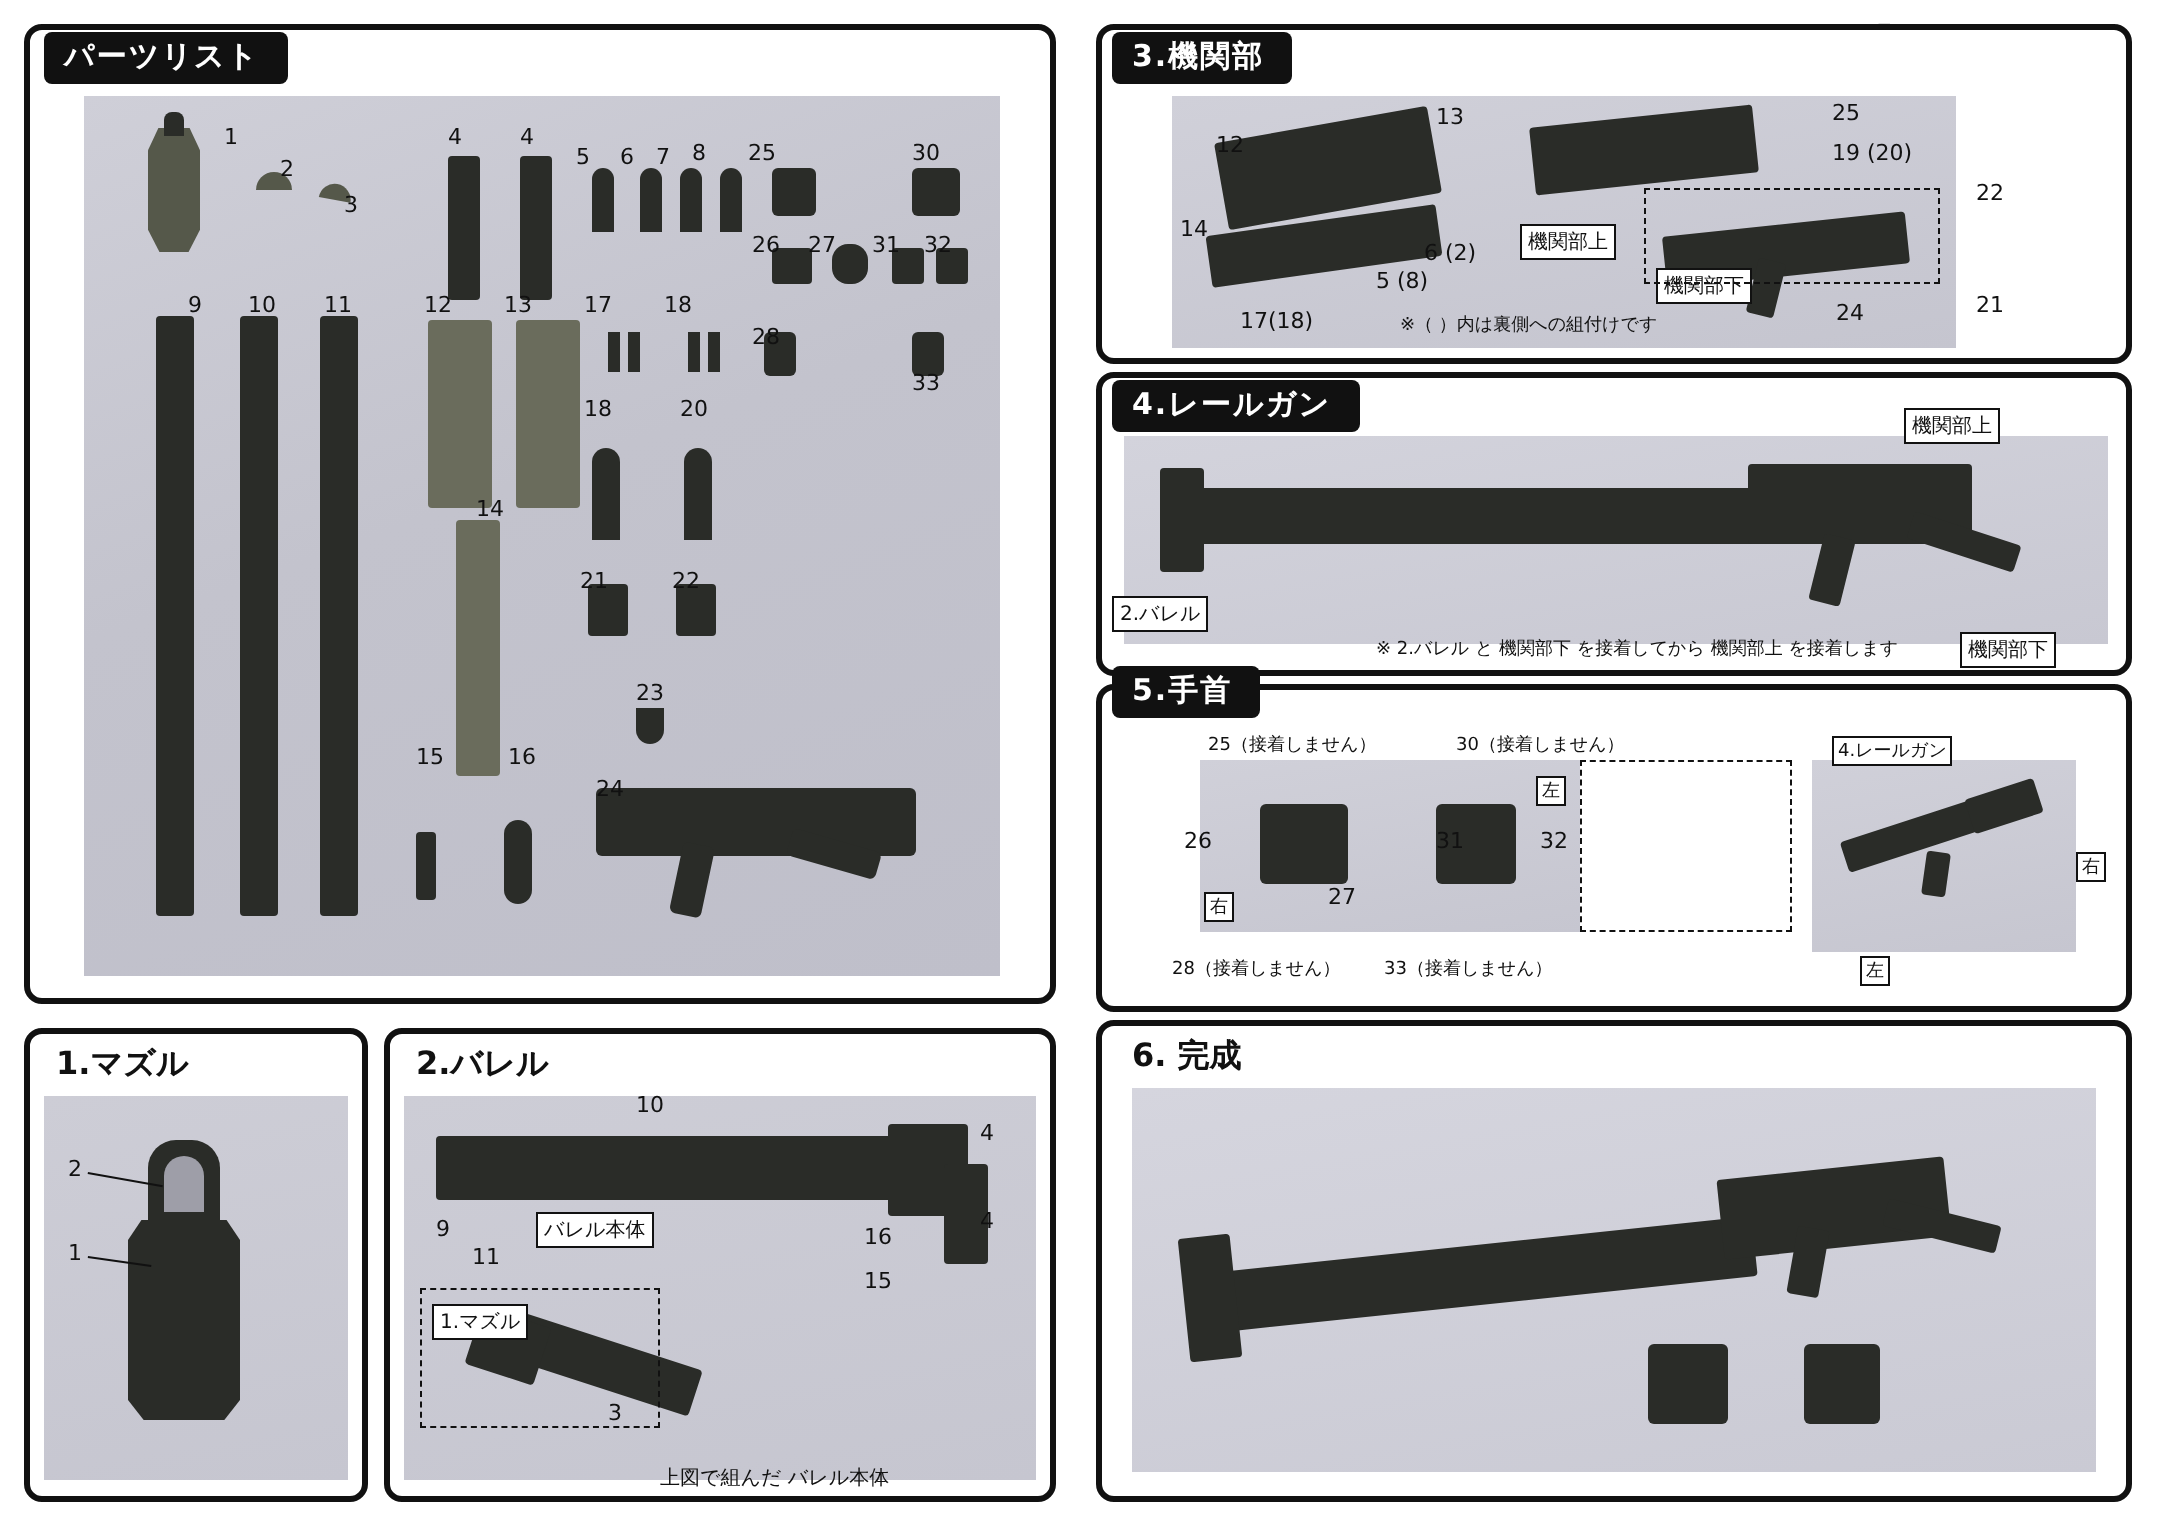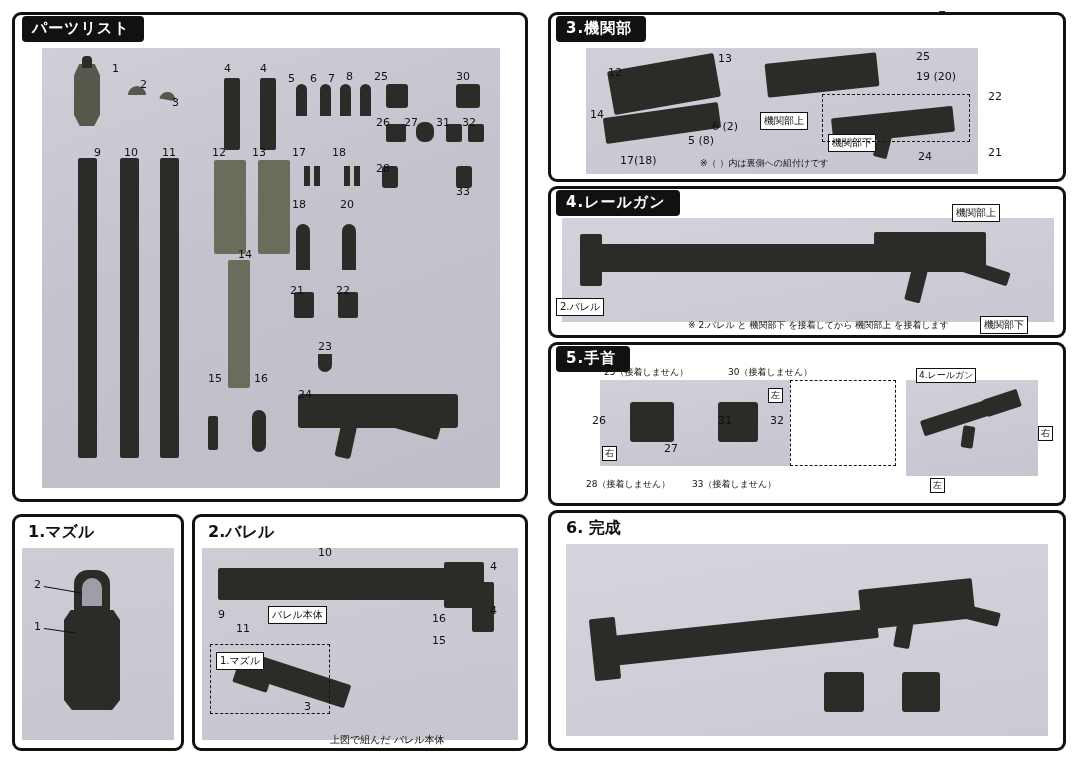--- a/index.html
+++ b/index.html
@@ -278,21 +278,21 @@
     <div class="pc dark r2" style="left:346px;top:50px;width:16px;height:34px;transform:rotate(14deg);"></div>
     <div class="pc dark r2" style="left:392px;top:46px;width:56px;height:14px;transform:rotate(18deg);"></div>
   </div>
 
   <div class="boxlbl" style="left:952px;top:204px;">機関部上</div>
   <div class="boxlbl" style="left:556px;top:298px;">2.バレル</div>
   <div class="boxlbl" style="left:980px;top:316px;">機関部下</div>
   <div class="note" style="left:688px;top:320px;">※ 2.バレル と 機関部下 を接着してから 機関部上 を接着します</div>
 
   <div class="panel" style="left:548px;top:342px;width:518px;height:164px;"></div>
-  <div class="panel-title" style="left:556px;top:346px;">5.手首</div>
+  <div class="panel-title" style="left:556px;top:333px;">5.手首</div>
 
   <div class="photo dark" style="left:600px;top:380px;width:190px;height:86px;background:linear-gradient(170deg,#d0d0d9,#c6c6d0);">
     <div class="pc dark r3" style="left:30px;top:22px;width:44px;height:40px;"></div>
     <div class="pc dark r3" style="left:118px;top:22px;width:40px;height:40px;"></div>
   </div>
 
   <div class="photo dark" style="left:906px;top:380px;width:132px;height:96px;background:linear-gradient(170deg,#d0d0d9,#c6c6d0);">
     <div class="pc dark r2" style="left:14px;top:26px;width:96px;height:16px;transform:rotate(-18deg);"></div>
     <div class="pc dark r2" style="left:78px;top:14px;width:36px;height:18px;transform:rotate(-18deg);"></div>
     <div class="pc dark r2" style="left:56px;top:46px;width:12px;height:22px;transform:rotate(8deg);"></div>

